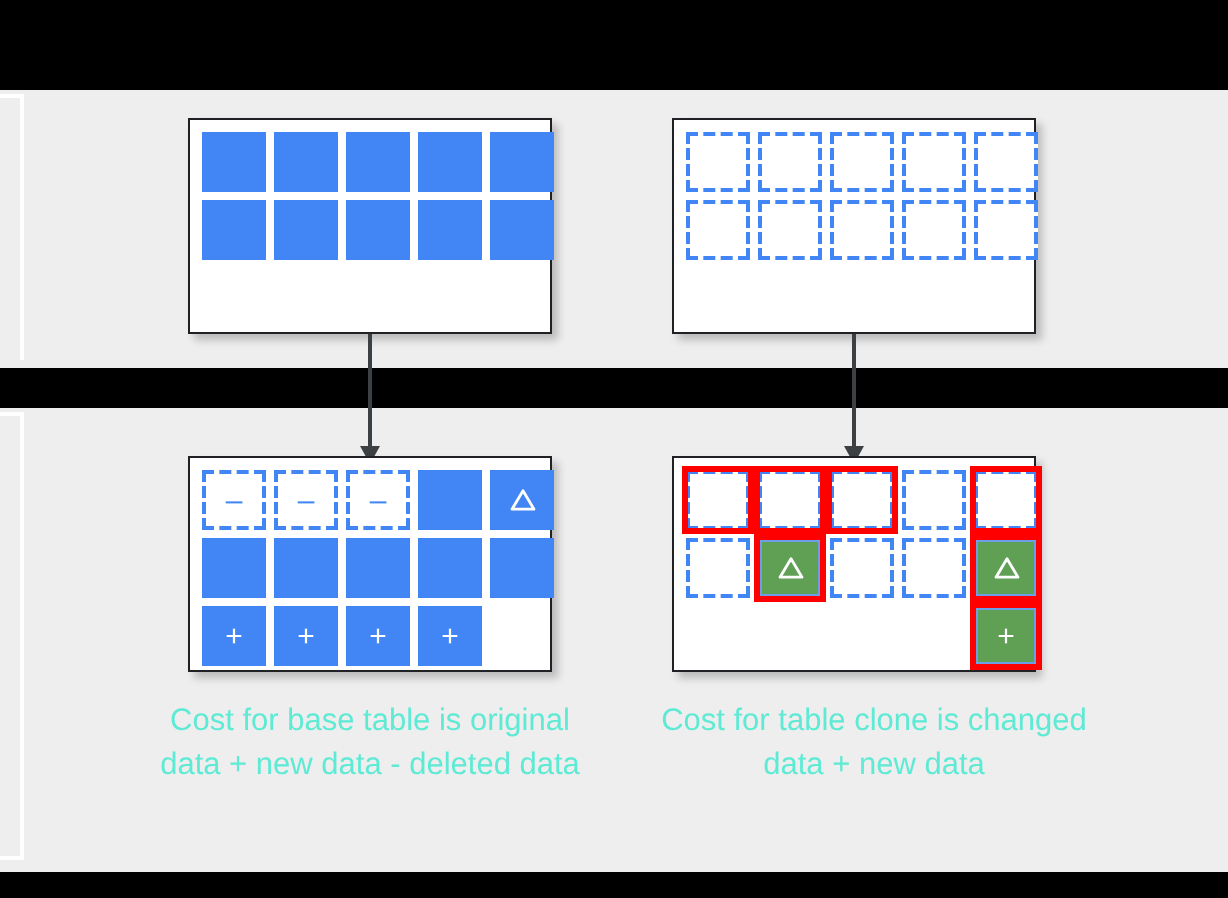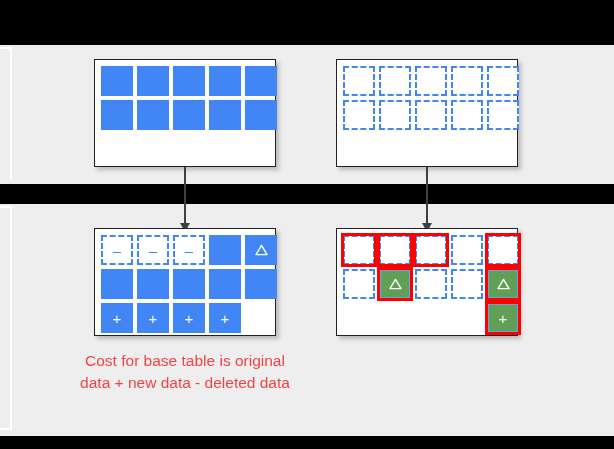--- a/index.html
+++ b/index.html
@@ -86,21 +86,21 @@
   }
   #arrow-base {left:184px;top:167px;}
   #arrow-clone{left:426px;top:167px;}
 
   
   .caption{
     position:absolute;
     text-align:center;
     font-size:15.5px;
     line-height:1.45;
-    color:#ef4444;
+    color:#5eead4;
     font-family:"Liberation Sans", sans-serif;
   }
   #caption-base {left:78px; top:350px; width:214px;}
   #caption-clone{left:330px;top:350px;width:214px;}
 </style>
 </head>
 <body>
 
 <div id="stage">
 
@@ -218,14 +218,15 @@
         <div class="cell empty"></div>
         <div class="cell empty"></div>
         <div class="cell empty"></div>
         <div class="cell green ring">
           <span class="plus">+</span>
         </div>
       </div>
   </div>
 
   <div class="caption" id="caption-base">Cost for base table is original data + new data - deleted data</div>
+  <div class="caption" id="caption-clone">Cost for table clone is changed data + new data</div>
 
 </div>
 
 </body></html>

